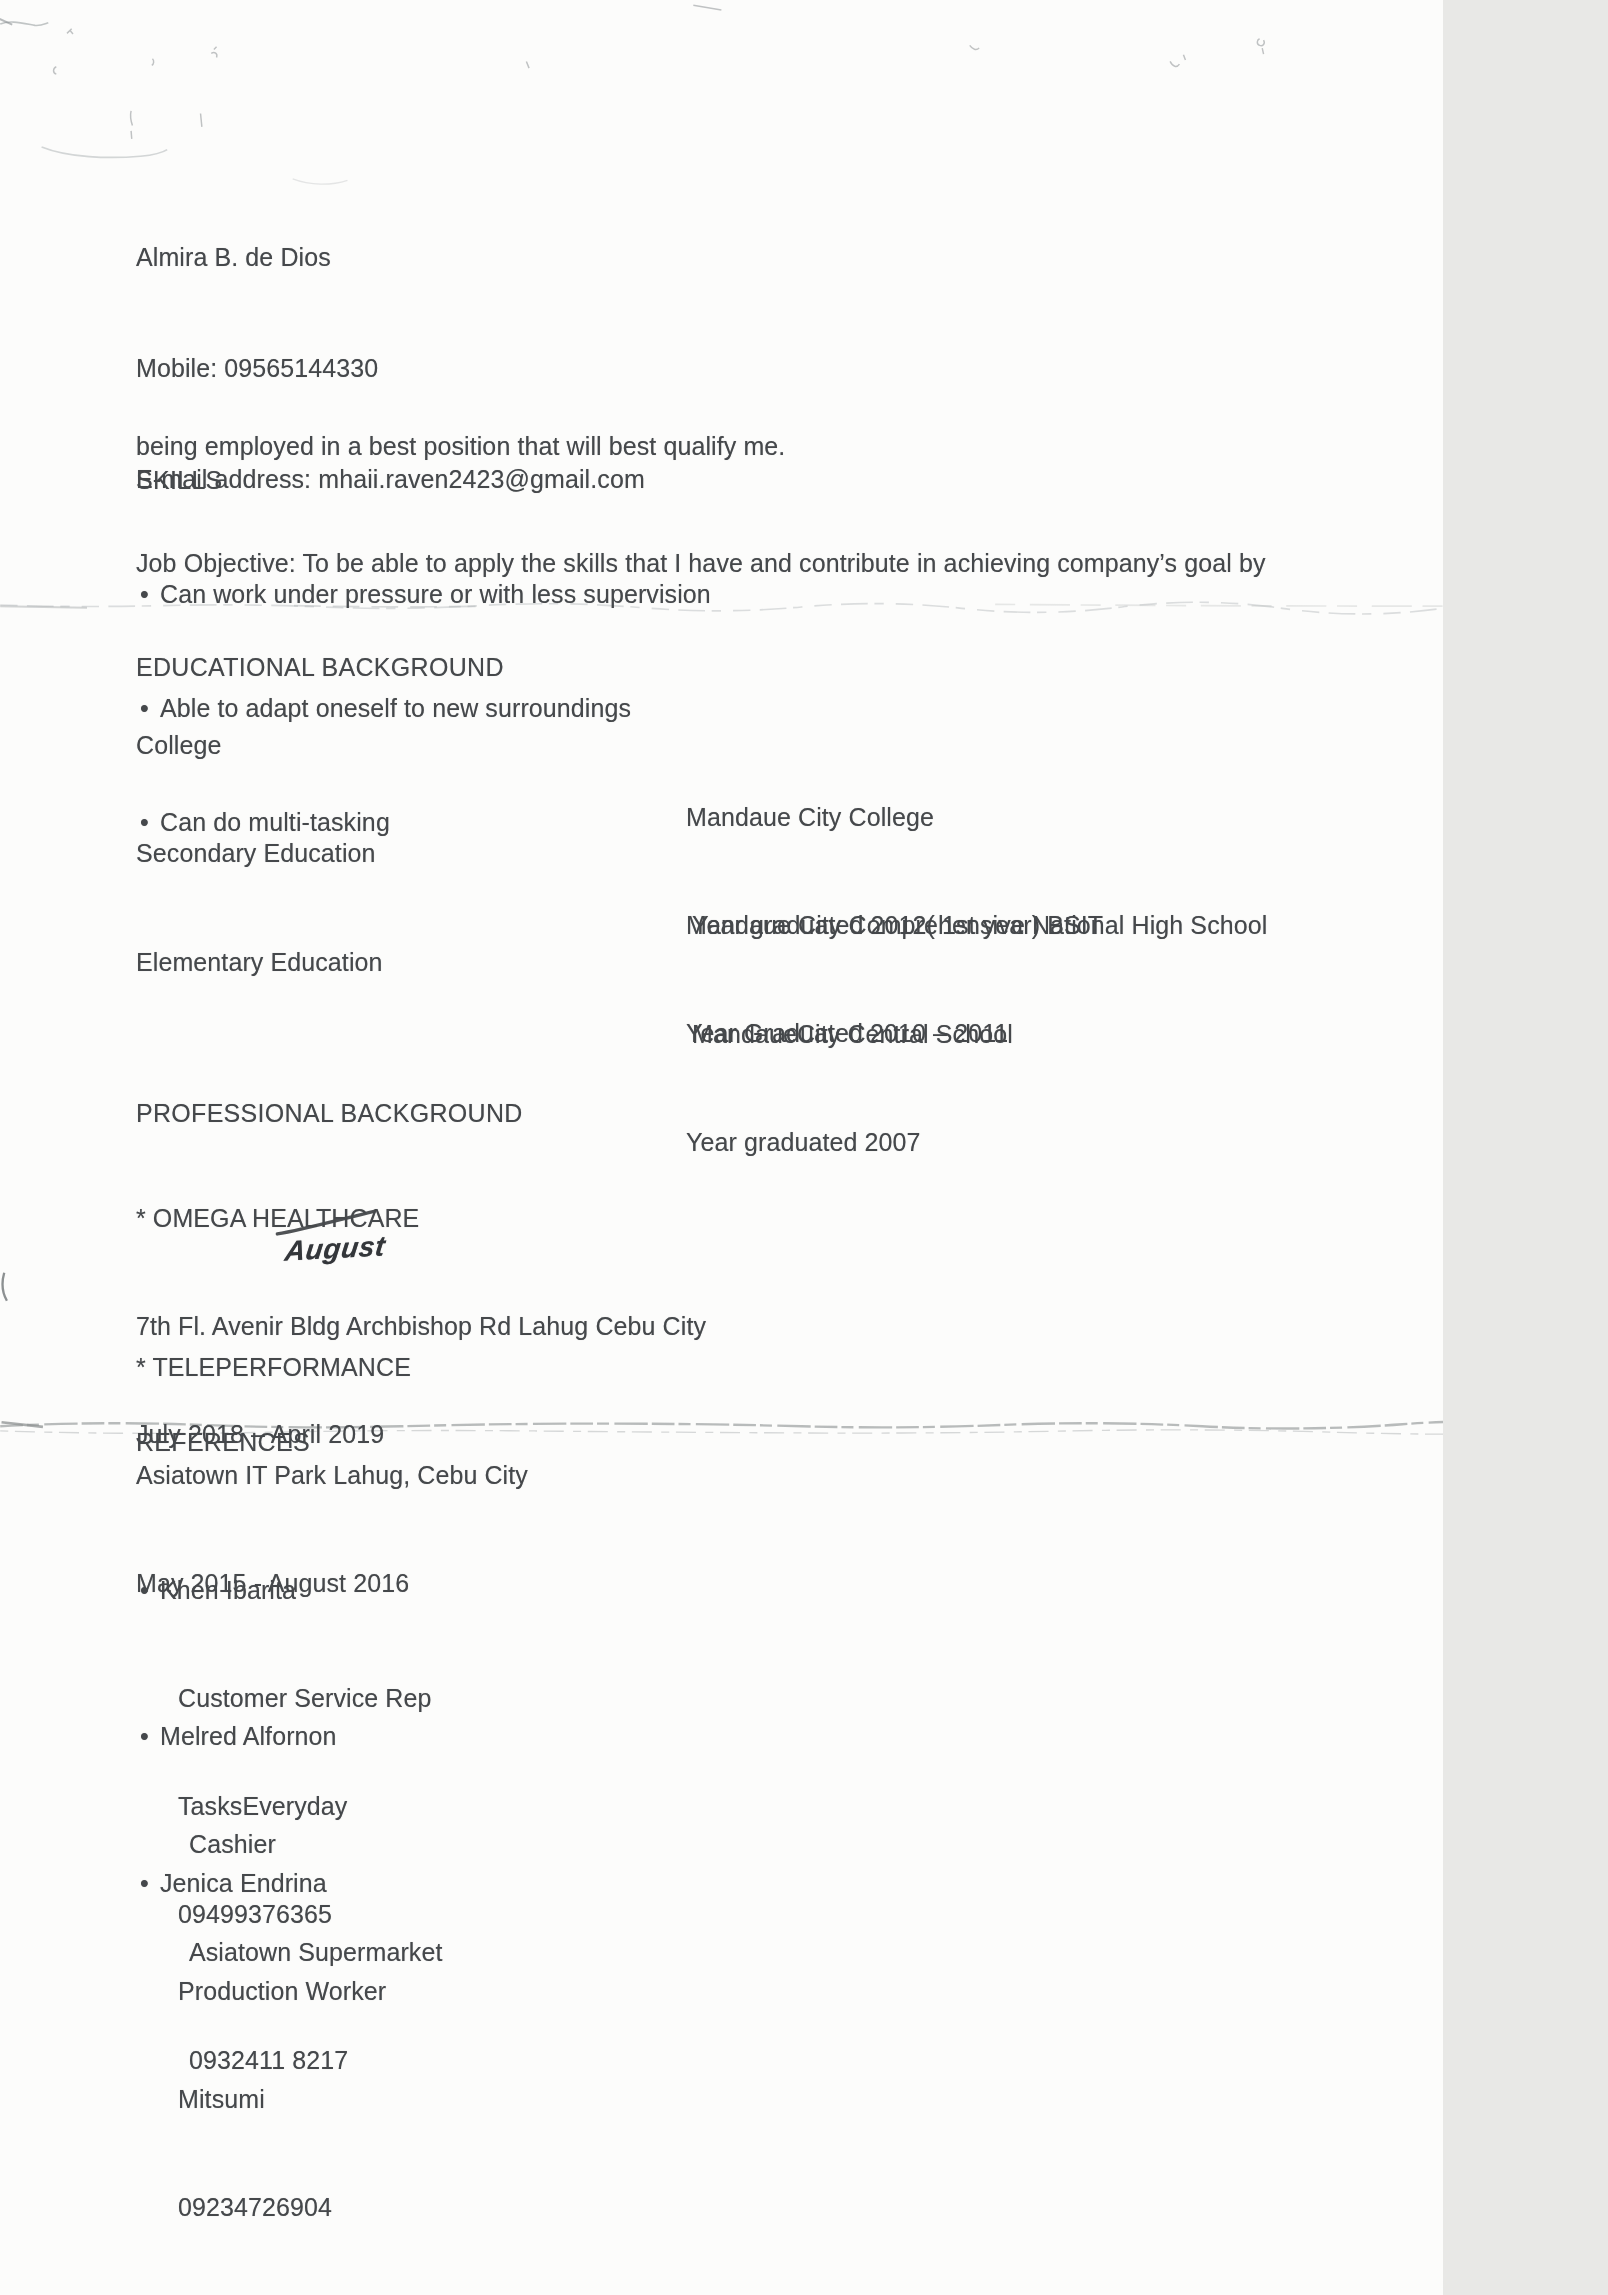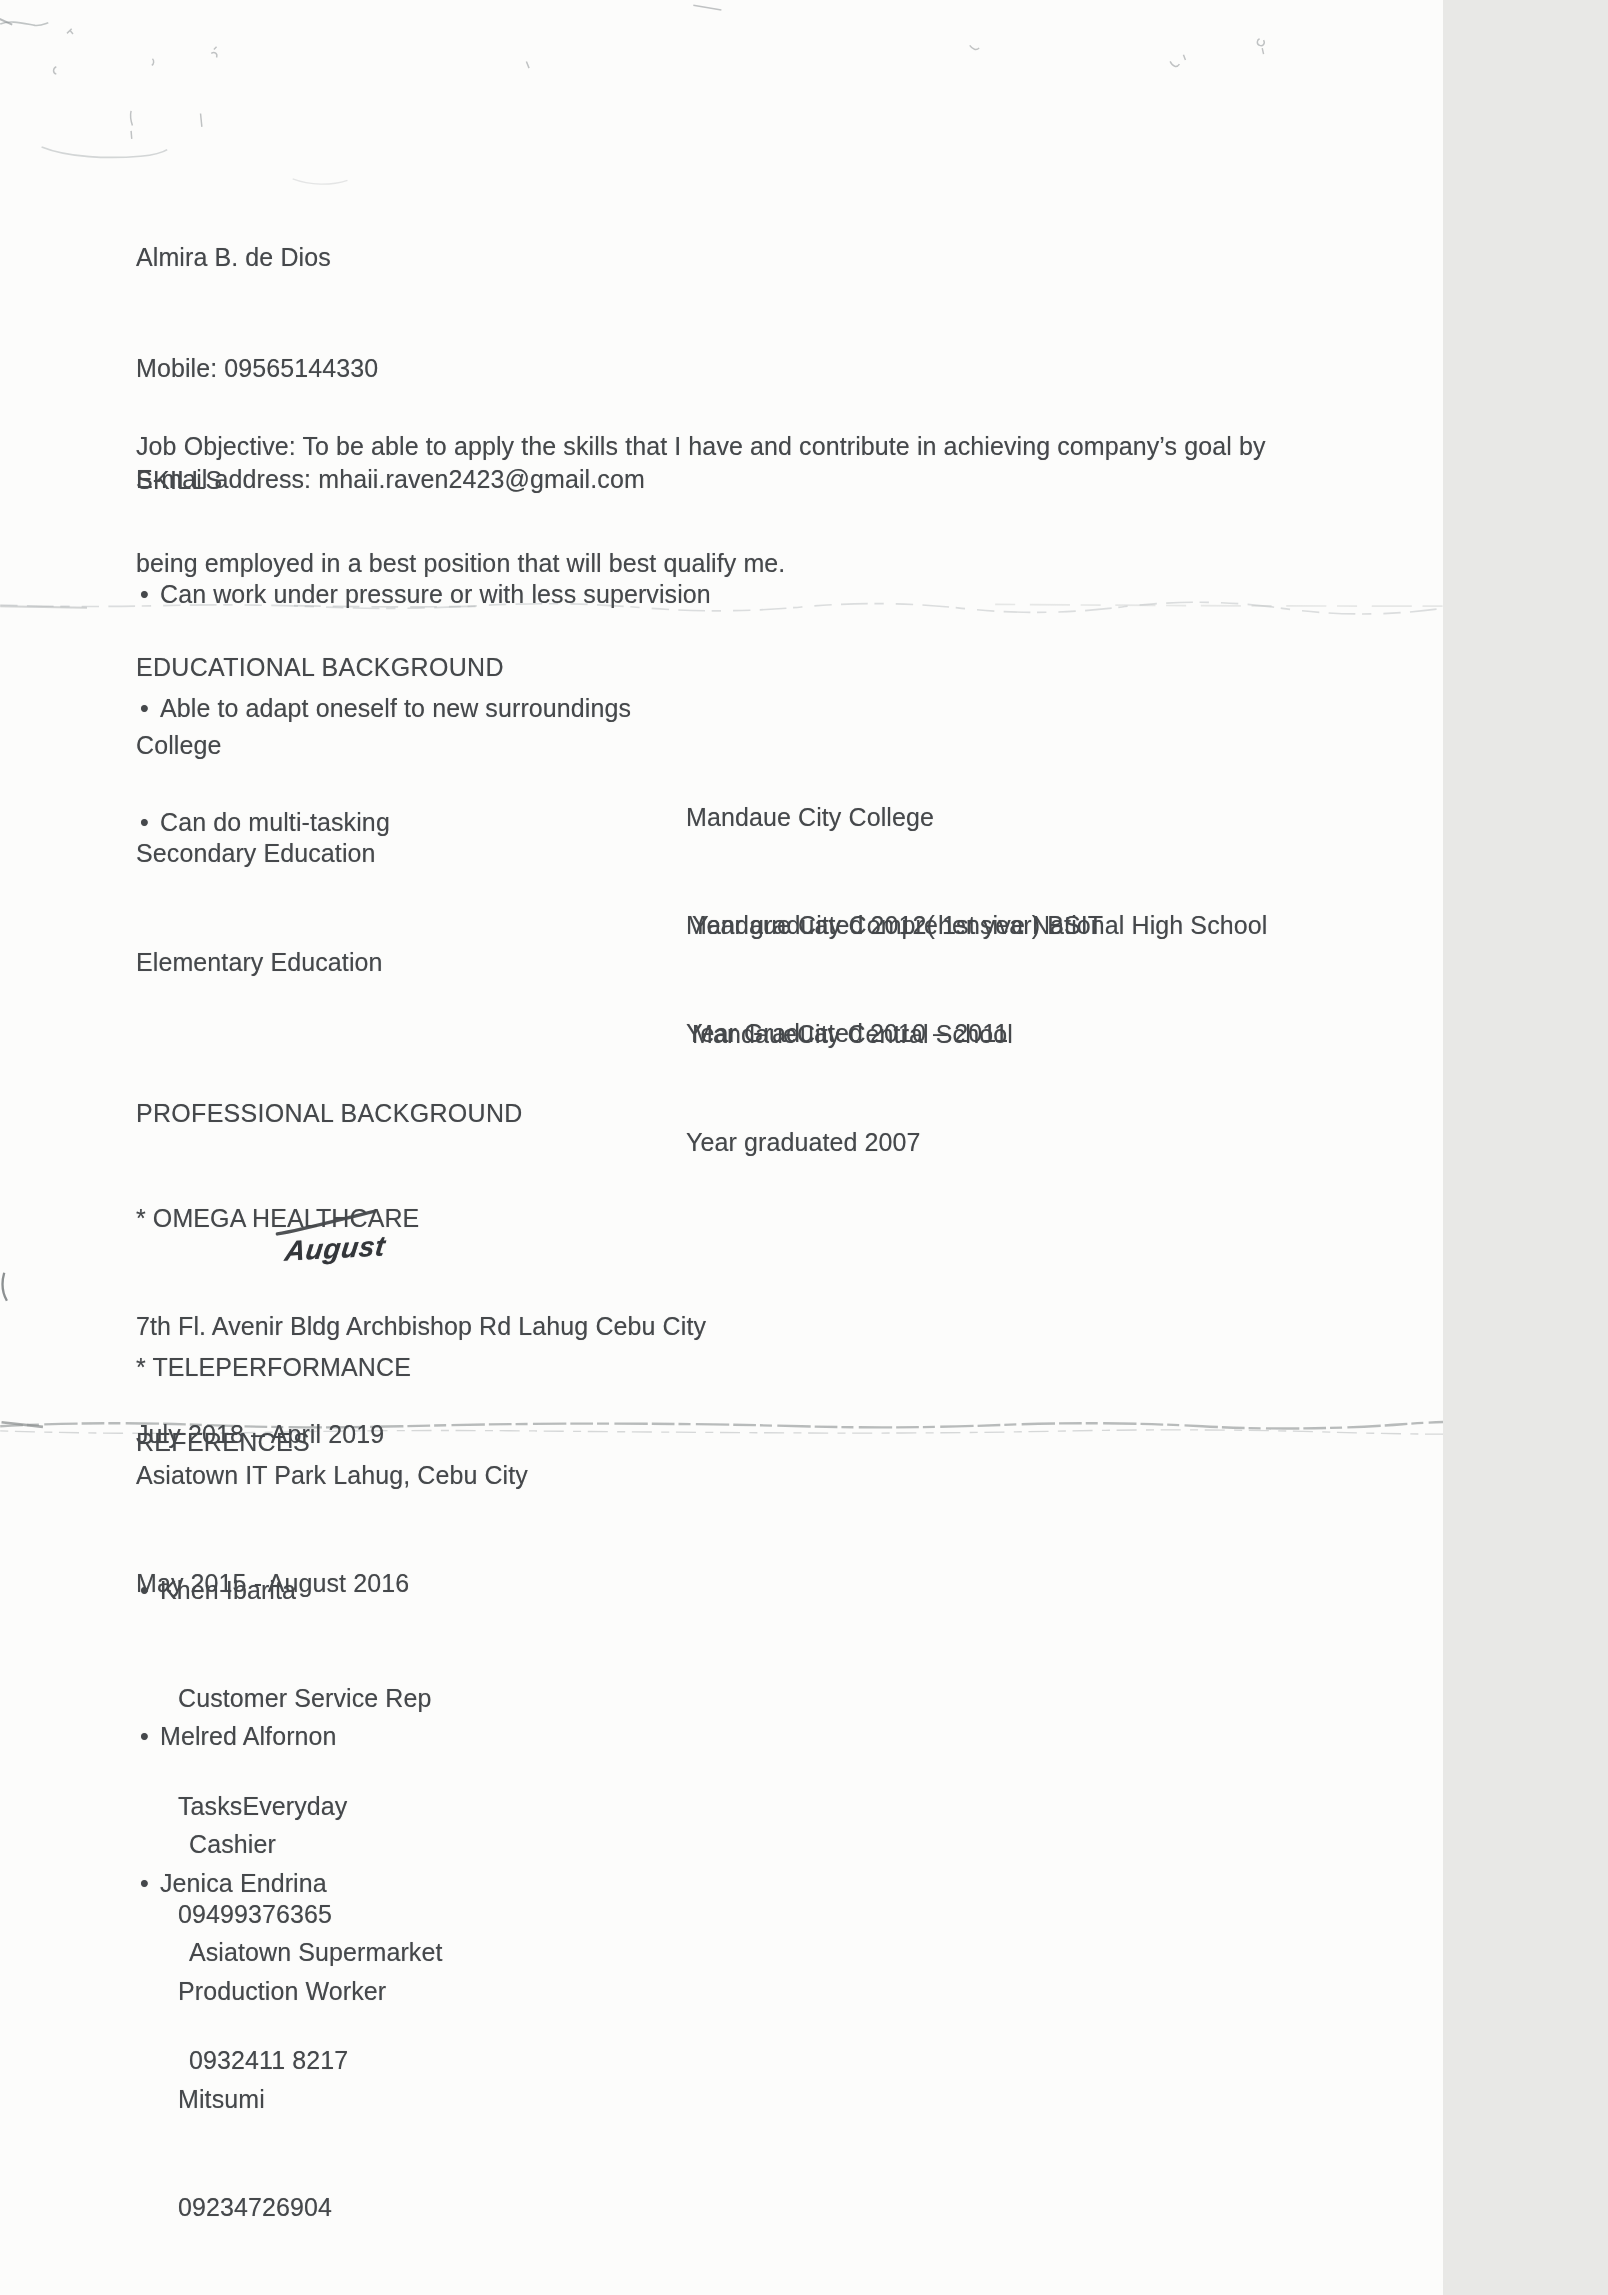--- a/index.html
+++ b/index.html
@@ -104,22 +104,22 @@
     <path d="M415,1848 C450,1842 510,1826 560,1814" stroke="#3c3f42" stroke-width="5" fill="none" opacity="0.9" stroke-linecap="round"></path>
   </svg>
 
   <div id="contact" class="t">
     <div>Almira B. de Dios</div>
     <div>Mobile: 09565144330</div>
     <div>E-mail address: mhaii.raven2423@gmail.com</div>
   </div>
 
   <div id="objective" class="t">
+    <div>being employed in a best position that will best qualify me.</div>
     <div>Job Objective: To be able to apply the skills that I have and contribute in achieving company’s goal by</div>
-    <div>being employed in a best position that will best qualify me.</div>
   </div>
 
   <div id="skills-heading" class="t heading">SKILLS</div>
   <div id="skills-list" class="t">
     <div><span class="blt">•</span><span>Can work under pressure or with less supervision</span></div>
     <div><span class="blt">•</span><span>Able to adapt oneself to new surroundings</span></div>
     <div><span class="blt">•</span><span>Can do multi-tasking</span></div>
   </div>
 
   <div id="edu-heading" class="t heading">EDUCATIONAL BACKGROUND</div>

